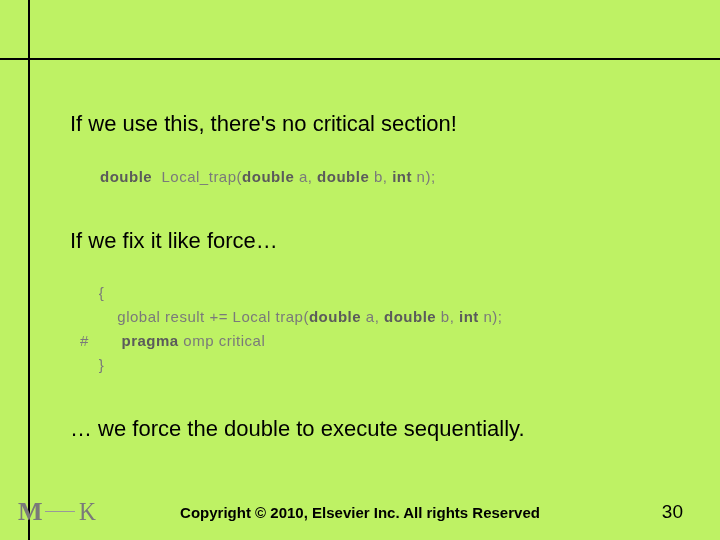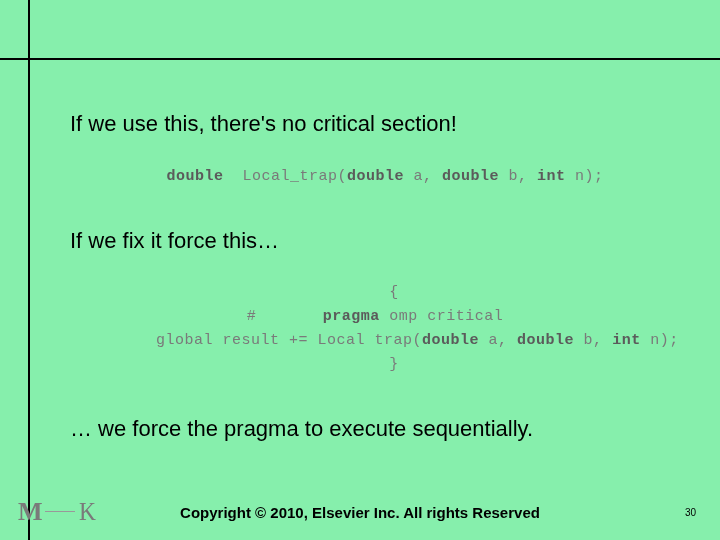--- a/index.html
+++ b/index.html
@@ -1,62 +1,62 @@
 <!DOCTYPE html>
 <html><head>
 <meta charset="utf-8">
 <style>
   * { margin: 0; padding: 0; box-sizing: border-box; }
   html, body { width: 720px; height: 540px; background: #fff; font-family: Arial, Helvetica, sans-serif; overflow: hidden; }
-  .slide { position: relative; width: 720px; height: 540px; background: #86efac; }
+  .slide { position: relative; width: 720px; height: 540px; background: #bef264; }
   
   .rule-h { position: absolute; left: 0; top: 58px; width: 720px; height: 2px; background: #000; }
   .rule-v { position: absolute; left: 28px; top: 0; width: 2px; height: 540px; background: #000; }
   
   .content { position: absolute; left: 70px; top: 110px; right: 40px; }
   .para { font-size: 22px; color: #000; line-height: 1.3; margin-bottom: 18px; }
   .codeblock { margin: 6px 0 30px 0; padding: 8px 10px; }
   .code1 { margin-left: 20px; }
-  .codeline { font-family: Liberation Mono, monospace; font-size: 15px; color: #7a7a7a; white-space: pre; letter-spacing: 0.5px; line-height: 1.6; text-align: center; }
+  .codeline { font-family: Liberation Sans, sans-serif; font-size: 15px; color: #7a7a7a; white-space: pre; letter-spacing: 0.5px; line-height: 1.6; }
   .codeline .kw { font-weight: bold; color: #5b5b5b; }
   .para2 { margin-top: 10px; }
   .para3 { margin-top: 18px; }
   
   .footer { position: absolute; left: 0; bottom: 0; width: 100%; height: 56px; display: flex; align-items: center; }
   .logo { display: flex; align-items: center; gap: 3px; margin-left: 18px; }
   .logo-m { font-family: Georgia, 'Times New Roman', serif; font-size: 26px; font-weight: bold; color: #7a7a7a; letter-spacing: -1px; }
   .logo-k { font-family: Georgia, 'Times New Roman', serif; font-size: 26px; font-weight: normal; color: #7a7a7a; transform: scaleX(0.9); }
   .logo-rule { width: 30px; height: 1px; background: #999; margin-top: -2px; }
   .copyright { position: absolute; left: 50%; transform: translateX(-50%); font-size: 15px; font-weight: bold; color: #000; }
-  .pagenum { position: absolute; right: 24px; font-size: 10px; color: #000; }
+  .pagenum { position: absolute; right: 37px; font-size: 19px; color: #000; }
 </style>
 </head>
 <body>
 
 <div class="slide">
   <div class="rule-h"></div>
   <div class="rule-v"></div>
 
   <div class="content">
     <p class="para">If we use this, there's no critical section!</p>
 
     <div class="codeblock code1">
       <div class="codeline"><span class="kw">double</span>  Local_trap(<span class="kw">double</span> a, <span class="kw">double</span> b, <span class="kw">int</span> n);</div>
     </div>
 
-    <p class="para para2">If we fix it force this…</p>
+    <p class="para para2">If we fix it like force…</p>
 
     <div class="codeblock">
       <div class="codeline">    {</div>
+      <div class="codeline">        global result += Local trap(<span class="kw">double</span> a, <span class="kw">double</span> b, <span class="kw">int</span> n);</div>
       <div class="codeline">#       <span class="kw">pragma</span> omp critical</div>
-      <div class="codeline">        global result += Local trap(<span class="kw">double</span> a, <span class="kw">double</span> b, <span class="kw">int</span> n);</div>
       <div class="codeline">    }</div>
     </div>
 
-    <p class="para para3">… we force the pragma to execute sequentially.</p>
+    <p class="para para3">… we force the double to execute sequentially.</p>
   </div>
 
   <div class="footer">
     <div class="logo">
       <span class="logo-m">M</span>
       <span class="logo-rule"></span>
       <span class="logo-k">K</span>
     </div>
     <div class="copyright">Copyright © 2010, Elsevier Inc. All rights Reserved</div>
     <div class="pagenum">30</div>

